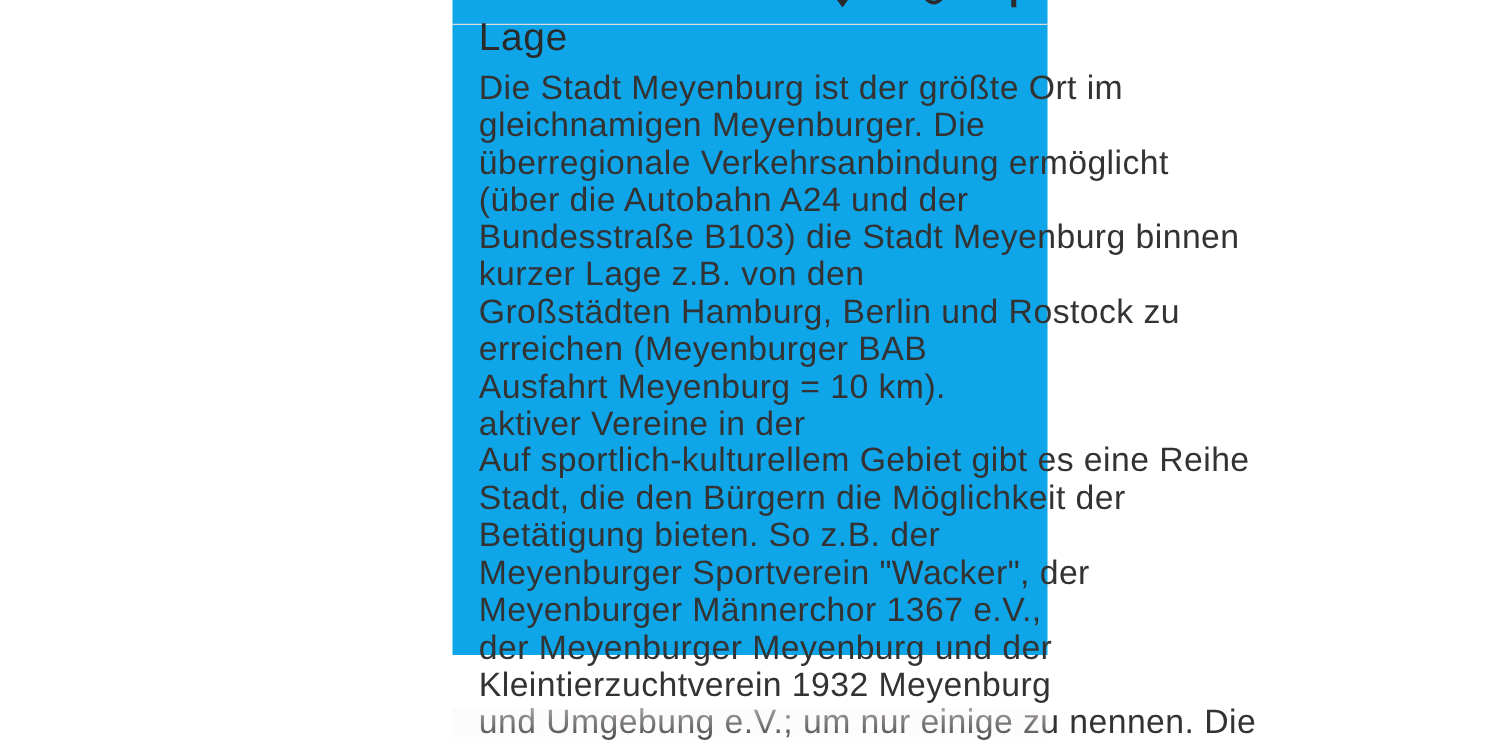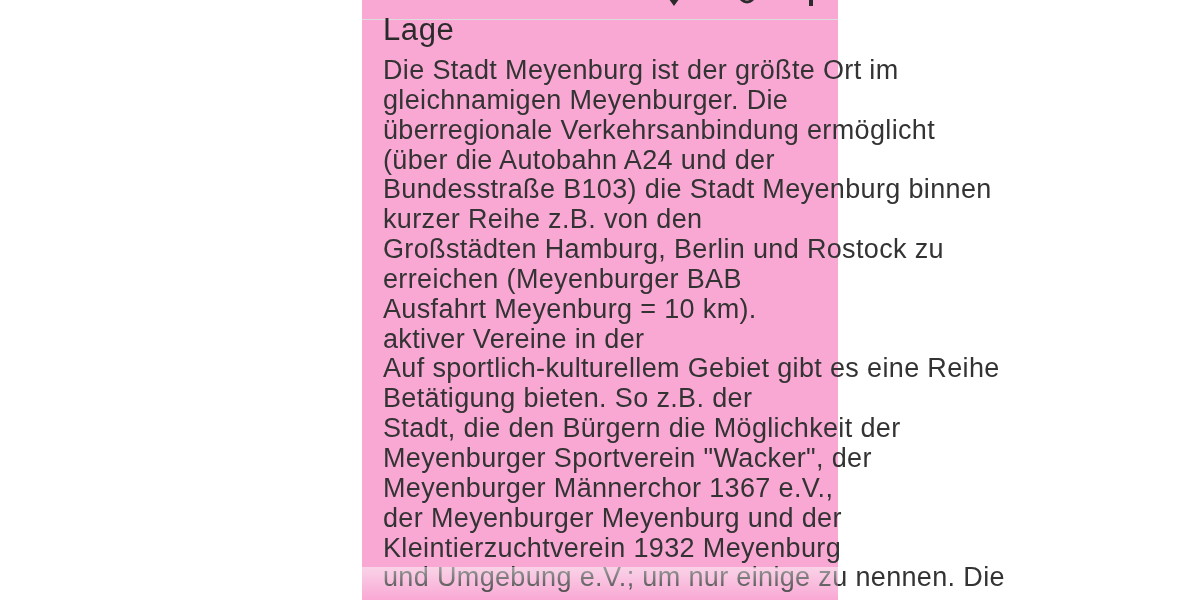--- a/index.html
+++ b/index.html
@@ -15,22 +15,22 @@
       position: relative;
       width: 1200px;
       height: 600px;
       background: #ffffff;
     }
     .panel {
       position: absolute;
       left: 362px;
       top: 0;
       width: 476px;
-      height: 600px;
-      background: #f9a8d4;
+      height: 524px;
+      background: #0ea5e9;
     }
     .topbar {
       position: absolute;
       left: 0;
       top: 0;
       width: 476px;
       height: 19px;
       border-bottom: 1px solid #dcdcdc;
       overflow: hidden;
     }
@@ -109,28 +109,28 @@
     </div>
 
     <div class="content">
       <h2 class="section-title">Lage</h2>
       <p class="body-text">
         <span class="line">Die Stadt Meyenburg ist der größte Ort im</span>
         <span class="line">gleichnamigen Meyenburger. Die</span>
         <span class="line">überregionale Verkehrsanbindung ermöglicht</span>
         <span class="line">(über die Autobahn A24 und der</span>
         <span class="line">Bundesstraße B103) die Stadt Meyenburg binnen</span>
-        <span class="line">kurzer Reihe z.B. von den</span>
+        <span class="line">kurzer Lage z.B. von den</span>
         <span class="line">Großstädten Hamburg, Berlin und Rostock zu</span>
         <span class="line">erreichen (Meyenburger BAB</span>
         <span class="line">Ausfahrt Meyenburg = 10 km).</span>
         <span class="line">aktiver Vereine in der</span>
         <span class="line">Auf sportlich-kulturellem Gebiet gibt es eine Reihe</span>
+        <span class="line">Stadt, die den Bürgern die Möglichkeit der</span>
         <span class="line">Betätigung bieten. So z.B. der</span>
-        <span class="line">Stadt, die den Bürgern die Möglichkeit der</span>
         <span class="line">Meyenburger Sportverein "Wacker", der</span>
         <span class="line">Meyenburger Männerchor 1367 e.V.,</span>
         <span class="line">der Meyenburger Meyenburg und der</span>
         <span class="line">Kleintierzuchtverein 1932 Meyenburg</span>
         <span class="line">und Umgebung e.V.; um nur einige zu nennen. Die</span>
       </p>
     </div>
 
     <div class="fade-bottom"></div>
   </div>

